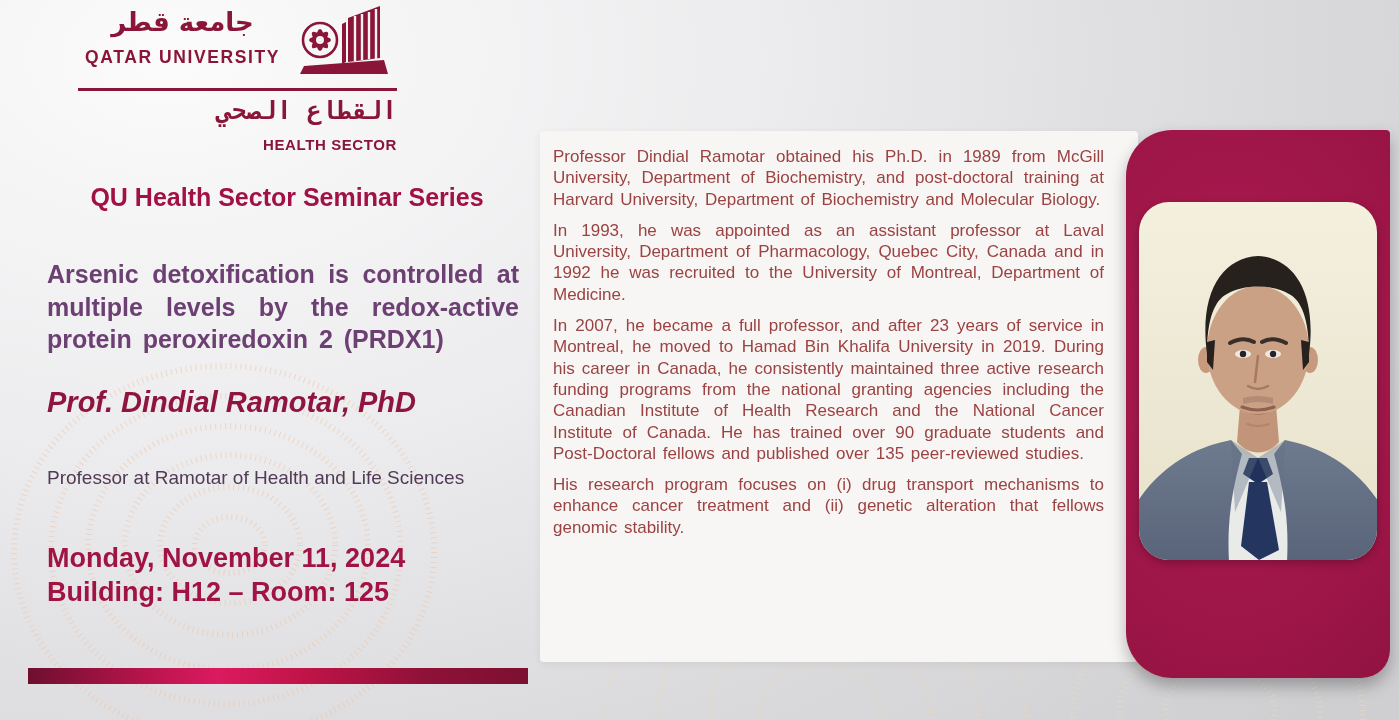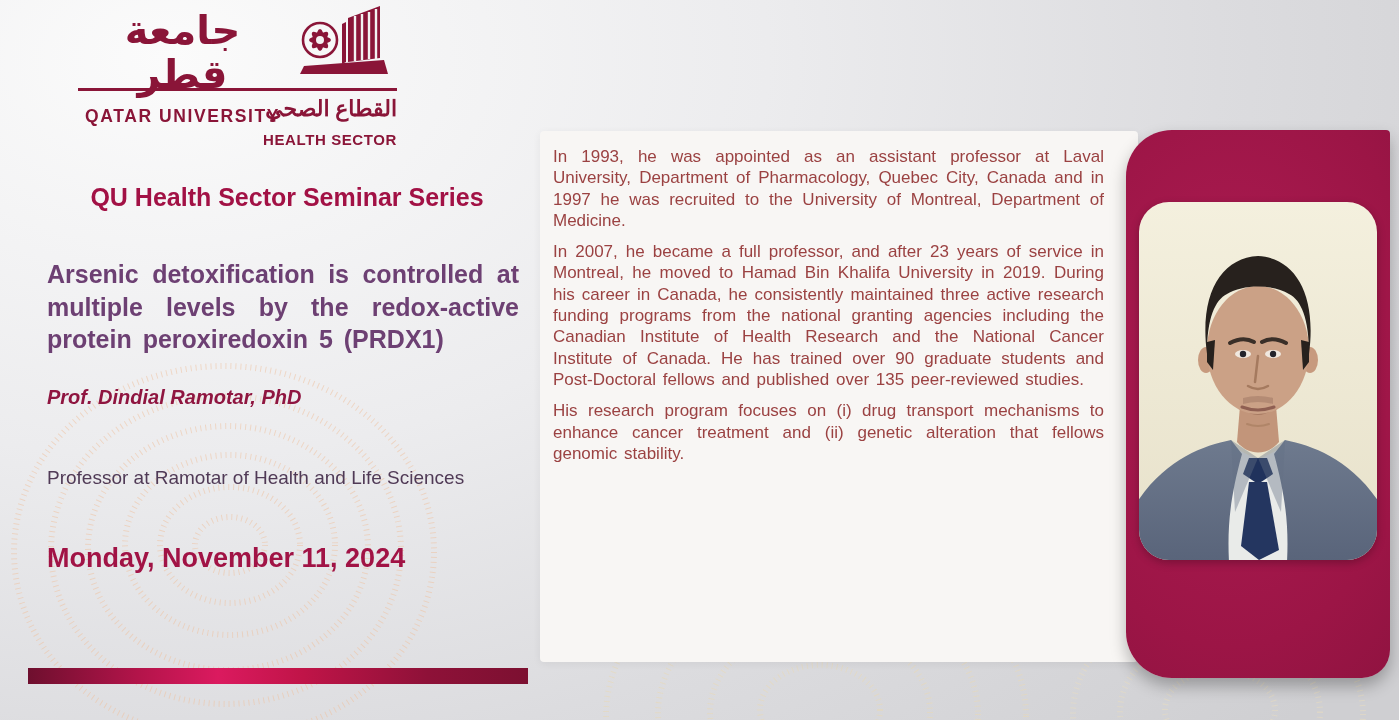--- a/index.html
+++ b/index.html
@@ -11,33 +11,33 @@
     font-family:"Liberation Sans",sans-serif;
     background:
       radial-gradient(1500px 1000px at 12% 8%, #fbfbfb 0%, #ececee 40%, #dcdcdf 70%, #cfcfd2 100%);
   }
   .abs{position:absolute;}
   svg{display:block;}
   .deco{pointer-events:none;opacity:.55;}
 
   
   #brand-block{left:85px;top:8px;width:195px;text-align:center;color:#8A1538;}
-  #brand-ar{font-family:"DejaVu Sans",sans-serif;font-size:40px;font-weight:bold;line-height:1.1;direction:rtl;}
+  #brand-ar{font-family:"DejaVu Sans",sans-serif;font-size:26px;font-weight:bold;line-height:1.1;direction:rtl;}
   #brand-en{font-size:17.5px;font-weight:bold;letter-spacing:1.6px;margin-top:10px;white-space:nowrap;}
   #logo-box{left:292px;top:4px;width:100px;height:76px;}
   #brand-divider{left:78px;top:88px;width:319px;height:2.5px;background:#8A1538;}
   #sector-block{left:78px;top:96px;width:319px;text-align:right;color:#8A1538;}
-  #sector-ar{font-family:Liberation Serif, serif;font-size:22px;font-weight:bold;direction:rtl;}
+  #sector-ar{font-family:Liberation Mono, monospace;font-size:25px;font-weight:bold;direction:rtl;}
   #sector-en{font-size:15px;font-weight:bold;letter-spacing:.6px;margin-top:9px;}
 
   
   #series-title{left:47px;top:183px;width:480px;font-size:25px;font-weight:bold;color:#A21145;text-align:center;}
   #talk-title{left:47px;top:258px;width:472px;font-size:25px;font-weight:bold;color:#6D4073;
               line-height:32.5px;text-align:justify;word-spacing:4px;}
-  #speaker-name{left:47px;top:386px;width:480px;font-size:20px;font-weight:bold;font-style:italic;color:#8F1540;}
+  #speaker-name{left:47px;top:386px;width:480px;font-size:29px;font-weight:bold;font-style:italic;color:#8F1540;}
   #speaker-affiliation{left:47px;top:465px;width:480px;font-size:19px;color:#503A56;line-height:25px;}
   #event-when{left:47px;top:541px;width:480px;font-size:27px;font-weight:bold;color:#A11345;line-height:34px;}
   #accent-bar{left:28px;top:668px;width:500px;height:16px;
     background:linear-gradient(90deg,#6E0F2E 0%,#B3144A 22%,#DB1A5F 38%,#C01448 55%,#8E1138 80%,#7C1031 100%);}
 
   
   #bio-panel{left:540px;top:131px;width:598px;height:531px;background:#f8f6f4;border-radius:4px;
              box-shadow:0 2px 8px rgba(0,0,0,0.06);}
   #bio-text{left:553px;top:146px;width:551px;color:#9B4242;font-size:17px;line-height:21.3px;
             text-align:justify;word-spacing:2px;}
@@ -120,37 +120,39 @@
 
   <div class="abs" id="brand-divider"></div>
 
   <div class="abs" id="sector-block">
     <div id="sector-ar">القطاع الصحي</div>
     <div id="sector-en">HEALTH SECTOR</div>
   </div>
 
   <div class="abs" id="series-title">QU Health Sector Seminar Series</div>
 
-  <div class="abs" id="talk-title">Arsenic detoxification is controlled at multiple levels by the redox-active protein peroxiredoxin 5 (PRDX1)</div>
+  <div class="abs" id="talk-title">Arsenic detoxification is controlled at multiple levels by the redox-active protein peroxiredoxin 2 (PRDX1)</div>
 
   <div class="abs" id="speaker-name">Prof. Dindial Ramotar, PhD</div>
 
   <div class="abs" id="speaker-affiliation">
     <div>Professor at Ramotar of Health and Life Sciences</div>
   </div>
 
   <div class="abs" id="event-when">
     <div>Monday, November 11, 2024</div>
+    <div>Building: H12 – Room: 125</div>
   </div>
 
   <div class="abs" id="accent-bar"></div>
 
   <div class="abs" id="bio-panel"></div>
   <div class="abs" id="bio-text">
-    <p>In 1993, he was appointed as an assistant professor at Laval University, Department of Pharmacology, Quebec City, Canada and in 1997 he was recruited to the University of Montreal, Department of Medicine.</p>
+    <p>Professor Dindial Ramotar obtained his Ph.D. in 1989 from McGill University, Department of Biochemistry, and post-doctoral training at Harvard University, Department of Biochemistry and Molecular Biology.</p>
+    <p>In 1993, he was appointed as an assistant professor at Laval University, Department of Pharmacology, Quebec City, Canada and in 1992 he was recruited to the University of Montreal, Department of Medicine.</p>
     <p>In 2007, he became a full professor, and after 23 years of service in Montreal, he moved to Hamad Bin Khalifa University in 2019.  During his career in Canada, he consistently maintained three active research funding programs from the national granting agencies including the Canadian Institute of Health Research and the National Cancer Institute of Canada.  He has trained over 90 graduate students and Post-Doctoral fellows and published over 135 peer-reviewed studies.</p>
     <p>His research program focuses on (i) drug transport mechanisms to enhance cancer treatment and (ii) genetic alteration that fellows genomic stability.</p>
   </div>
 
   <div class="abs" id="photo-panel">
     <div class="abs" id="portrait">
       <svg width="238" height="358" viewBox="0 0 238 358">
         <defs>
           <linearGradient id="bgGrad" x1="0" y1="0" x2="0" y2="1">
             <stop offset="0" stop-color="#f4f0de"></stop>

